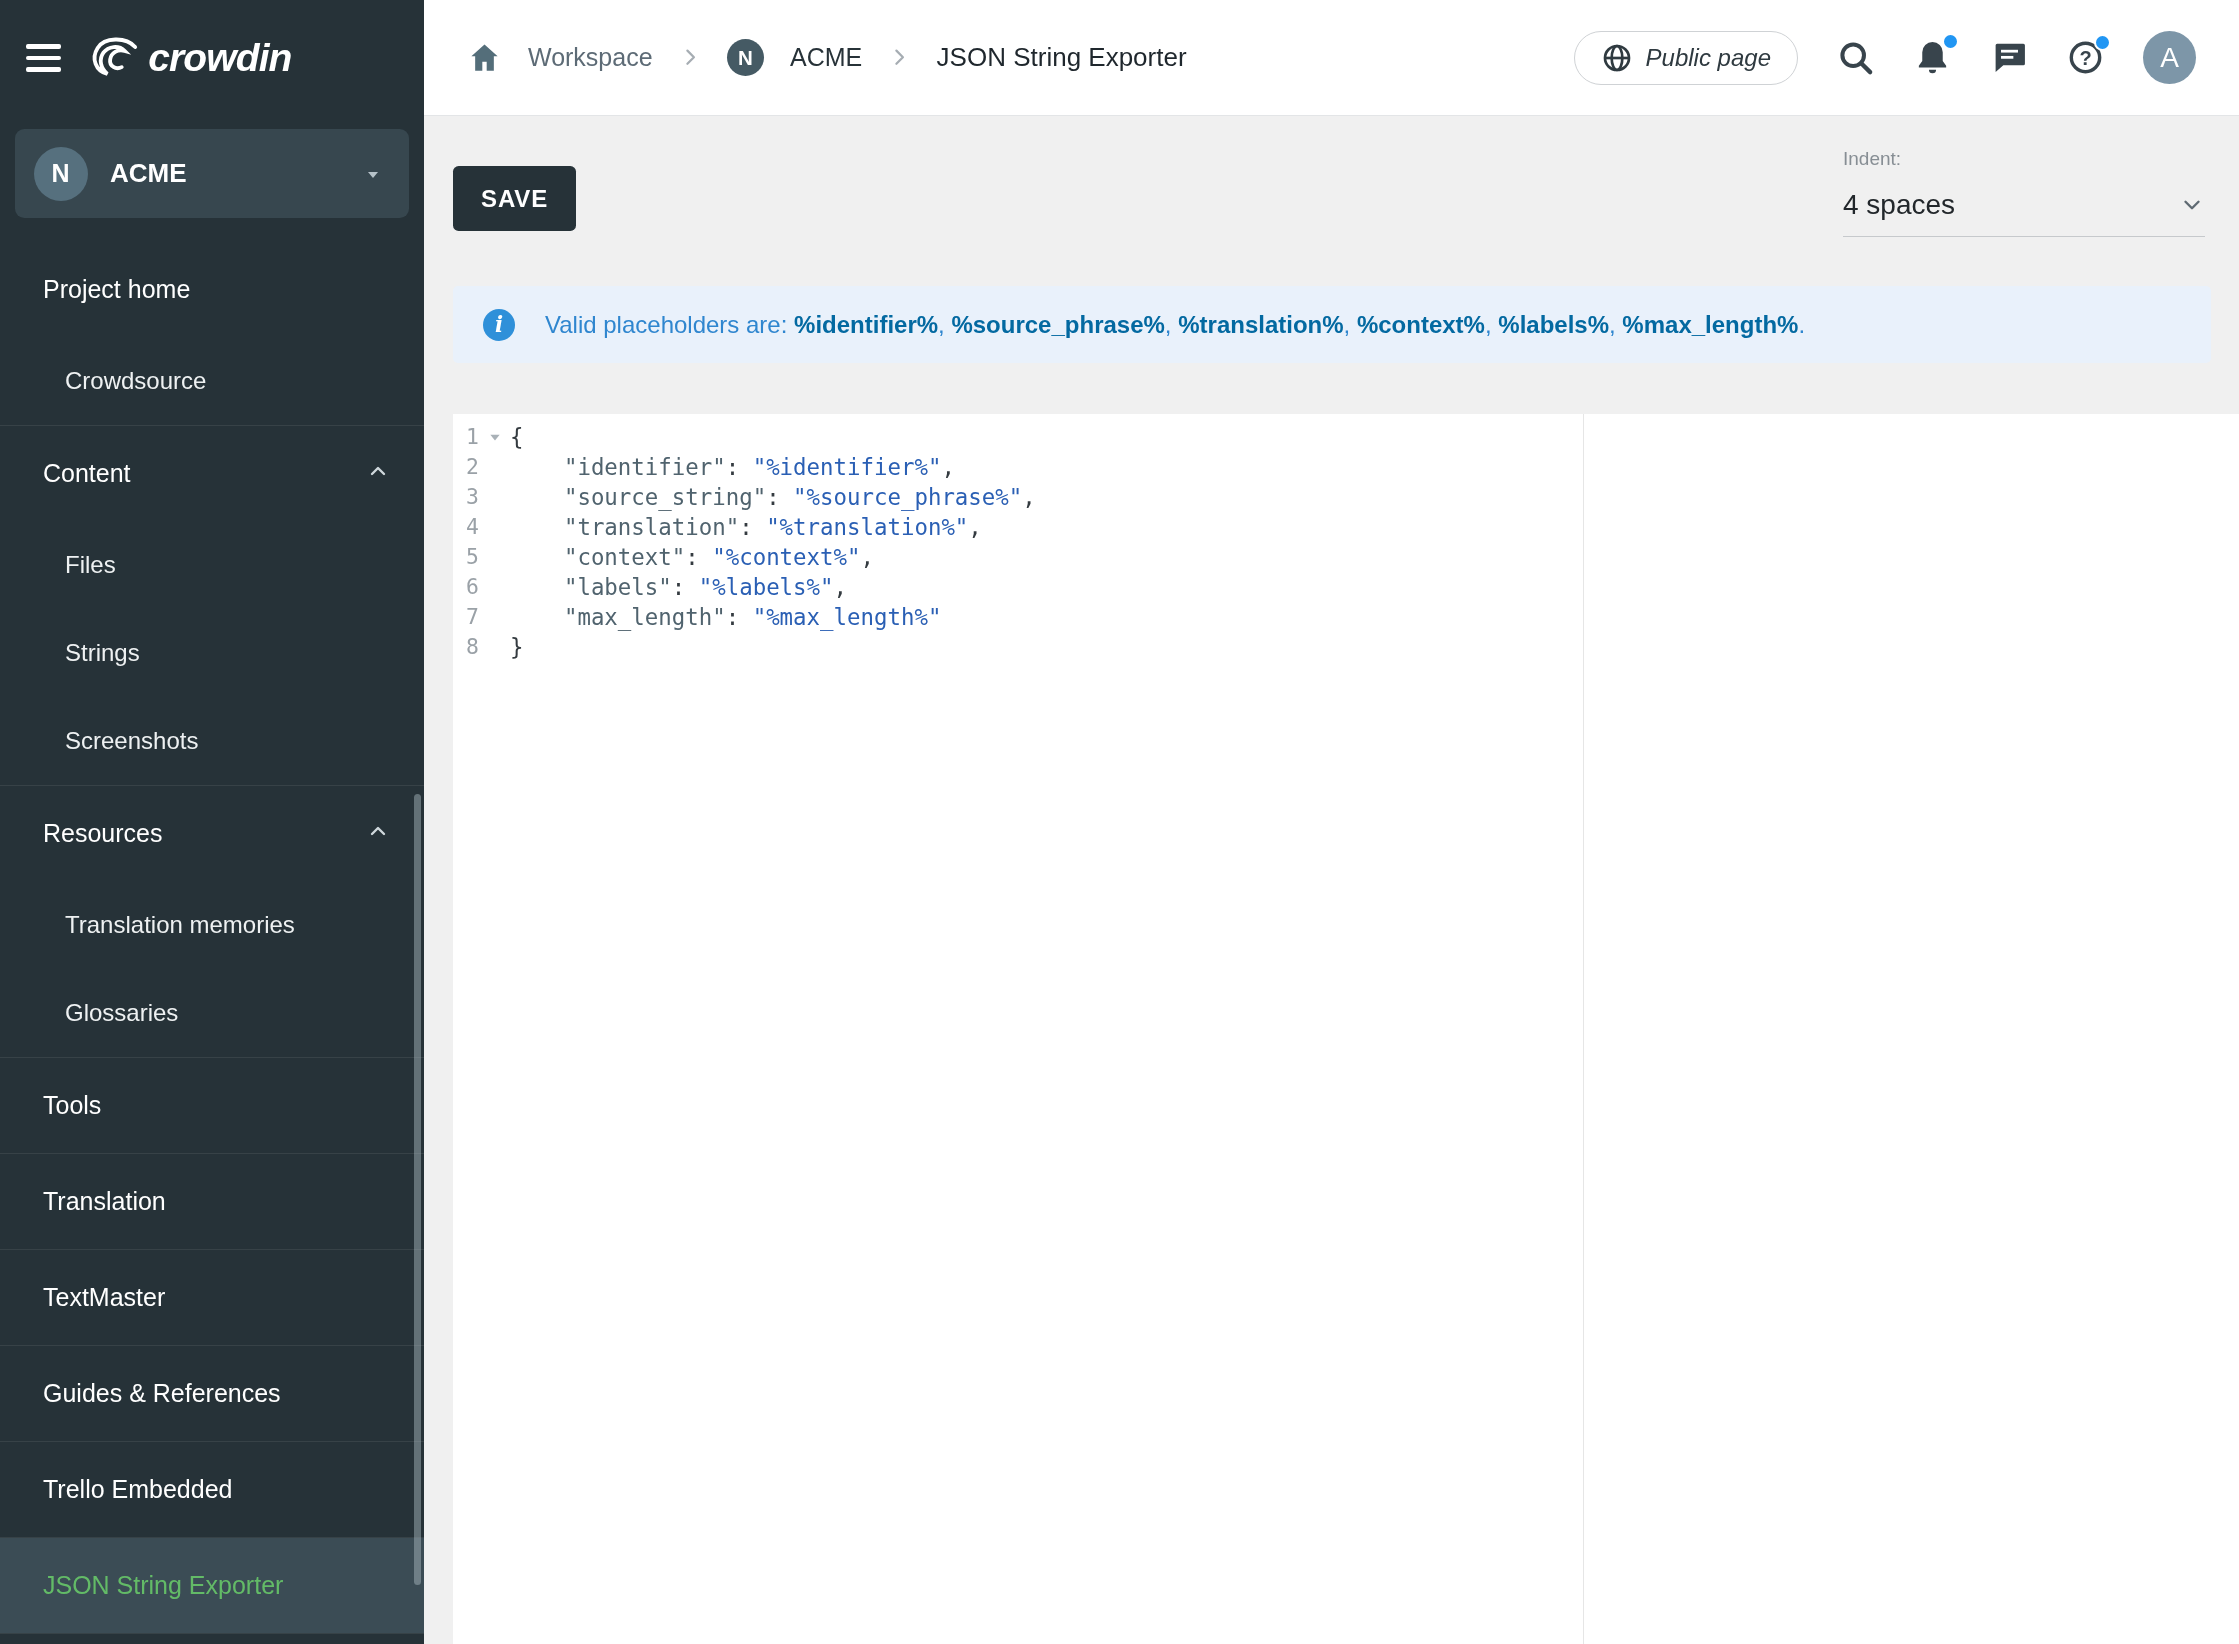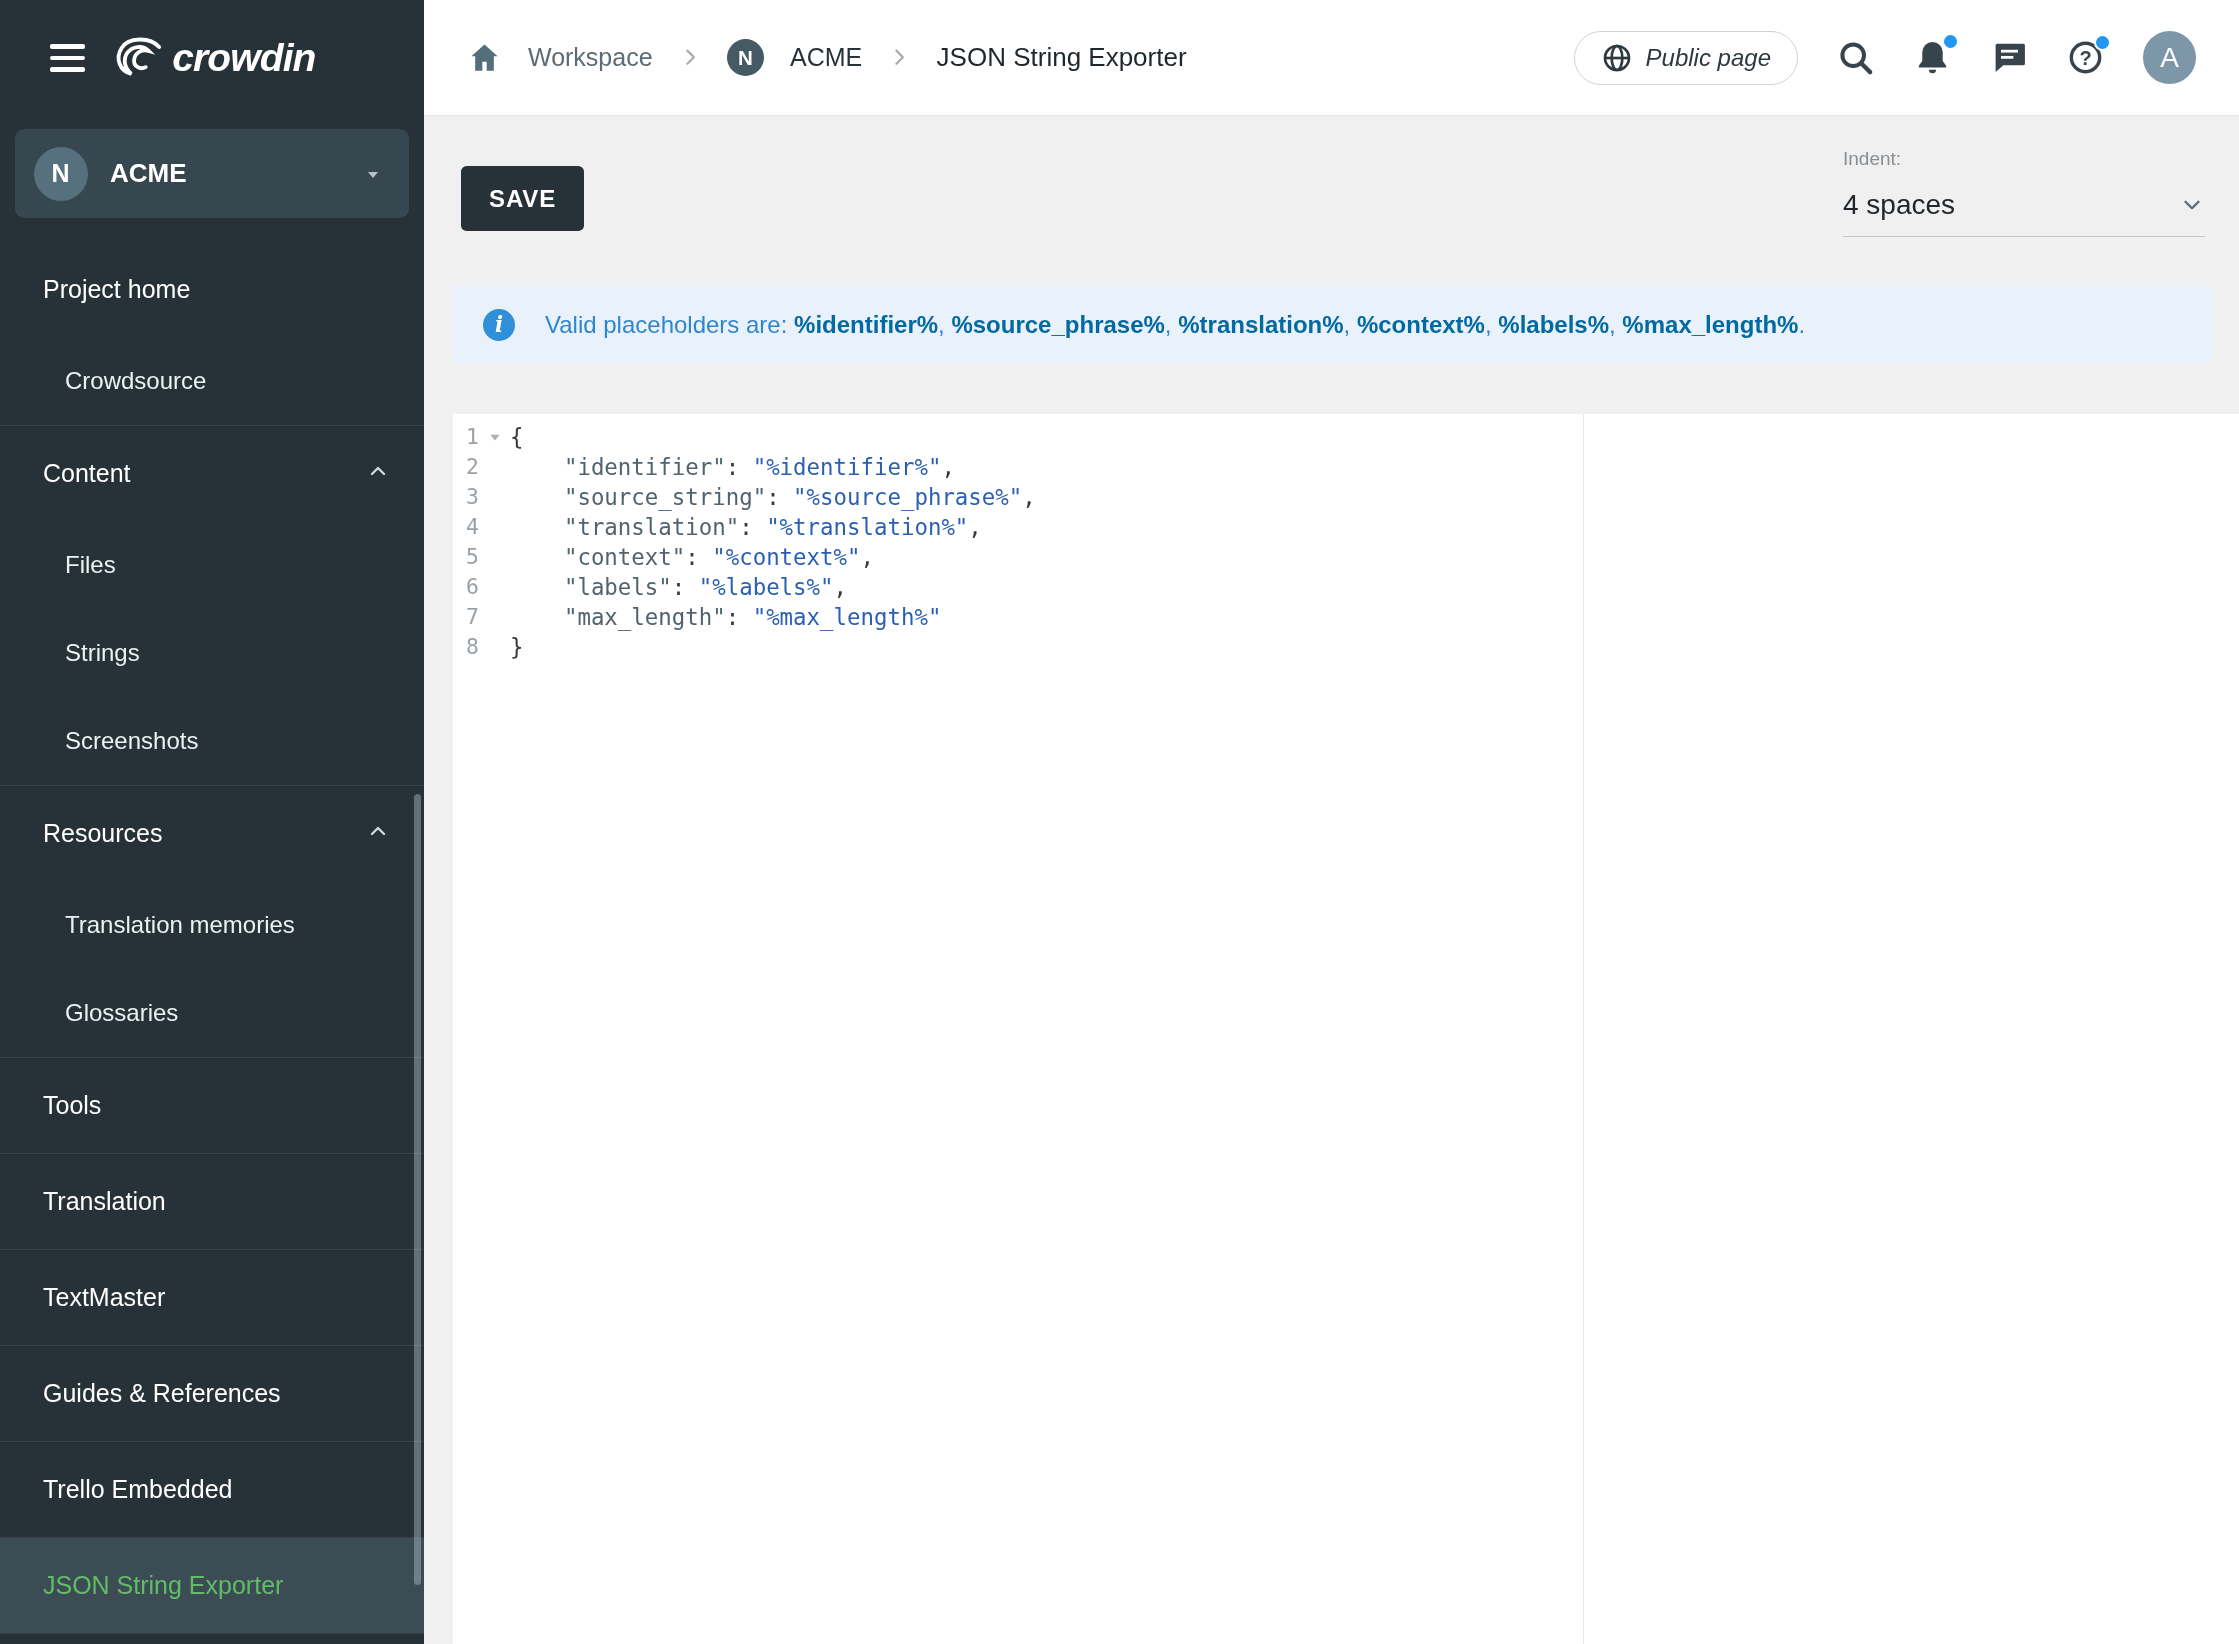--- a/index.html
+++ b/index.html
@@ -3,21 +3,21 @@
 <meta charset="utf-8">
 <title>JSON String Exporter</title>
 <style>
   * { margin:0; padding:0; box-sizing:border-box; }
   html,body { width:2239px; height:1644px; overflow:hidden; background:#f0f0f0;
               font-family:"Liberation Sans", sans-serif; }
   .app { display:flex; width:2239px; height:1644px; }
 
   
   .sidebar { width:424px; flex-shrink:0; background:#263238; position:relative; overflow:hidden; }
-  .side-header { height:116px; display:flex; align-items:center; padding-left:50px; }
+  .side-header { height:116px; display:flex; align-items:center; padding-left:26px; }
   .hamburger { width:35px; cursor:pointer; }
   .hamburger span { display:block; height:4.7px; background:#fff; border-radius:1.9px; margin:6.5px 0; }
   .logo { display:flex; align-items:center; margin-left:28px; gap:9.3px; cursor:pointer; }
   .logo-text { color:#fff; font-size:39px; font-weight:700; font-style:italic; letter-spacing:-0.9px; }
 
   .ws-select { margin:13px 15px; height:89px; background:#37474f; border-radius:9.3px;
                display:flex; align-items:center; padding:0 24px 0 18.6px; cursor:pointer; }
   .ws-badge { width:54px; height:54px; border-radius:50%; background:#56707e; color:#fff;
               font-size:25px; font-weight:700; display:flex; align-items:center; justify-content:center; }
   .ws-name { color:#fff; font-size:26px; font-weight:700; margin-left:22.4px; }
@@ -52,21 +52,21 @@
   .dot { position:absolute; top:-4.7px; right:-6.5px; width:17px; height:17px; border-radius:50%;
          border:2.8px solid #fff; }
   .avatar { width:53px; height:53px; border-radius:50%; background:#7d96a8; color:#fff;
             font-size:28px; font-weight:500; display:flex; align-items:center; justify-content:center; cursor:pointer; }
 
   
   .content { flex:1; position:relative; background:#f0f0f0; overflow:hidden; }
   .save-btn { position:absolute; left:29px; top:50px; height:65px; padding:0 28px;
               background:#263238; color:#fff; border:none; border-radius:5.6px;
               font-family:"Liberation Sans", sans-serif;
-              font-size:24px; font-weight:600; letter-spacing:0.9px; cursor:pointer;margin-left:8px; }
+              font-size:24px; font-weight:600; letter-spacing:0.9px; cursor:pointer; }
   .indent-wrap { position:absolute; right:34px; top:32px; width:362px; }
   .indent-label { font-size:19px; color:#878e94; margin-bottom:18.6px; }
   .indent-select { display:flex; align-items:center; justify-content:space-between;
                    border-bottom:0.9px solid #c6c9cc; padding-bottom:15px; cursor:pointer; }
   .indent-value { font-size:28px; color:#22272b; }
 
   .banner { position:absolute; left:29px; right:28px; top:170px; height:77px;
             background:#e9f1fb; border-radius:4.7px; display:flex; align-items:center; padding-left:30px; }
   .info-icon { width:32px; height:32px; border-radius:50%; background:#2f90d9; color:#fff;
                display:flex; align-items:center; justify-content:center; flex-shrink:0;

